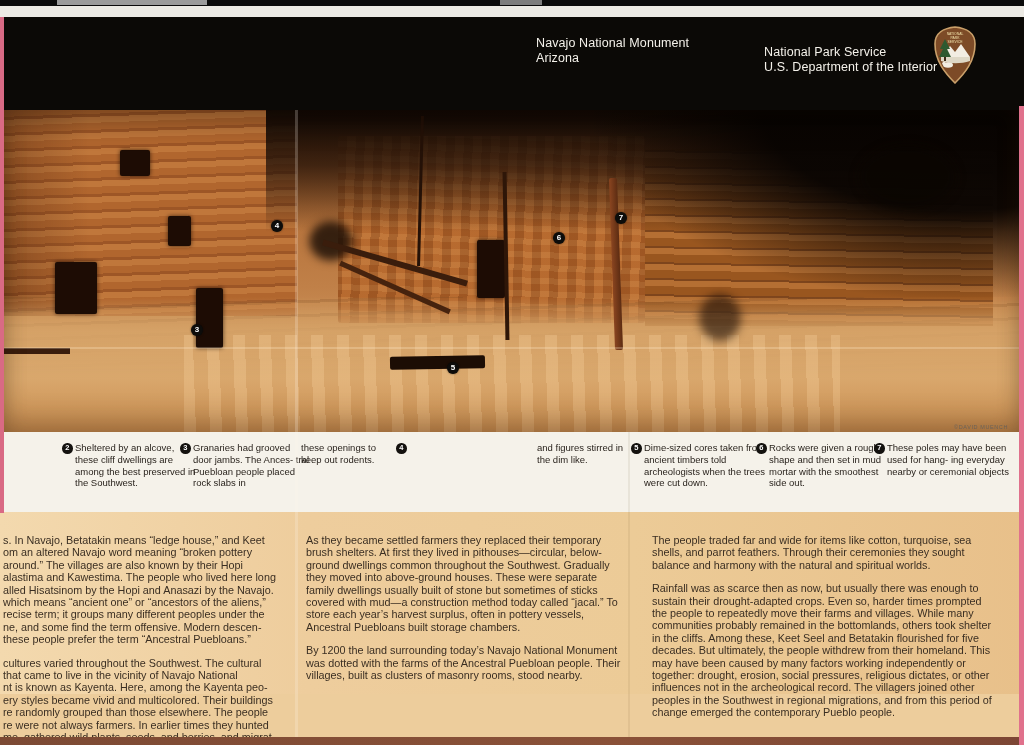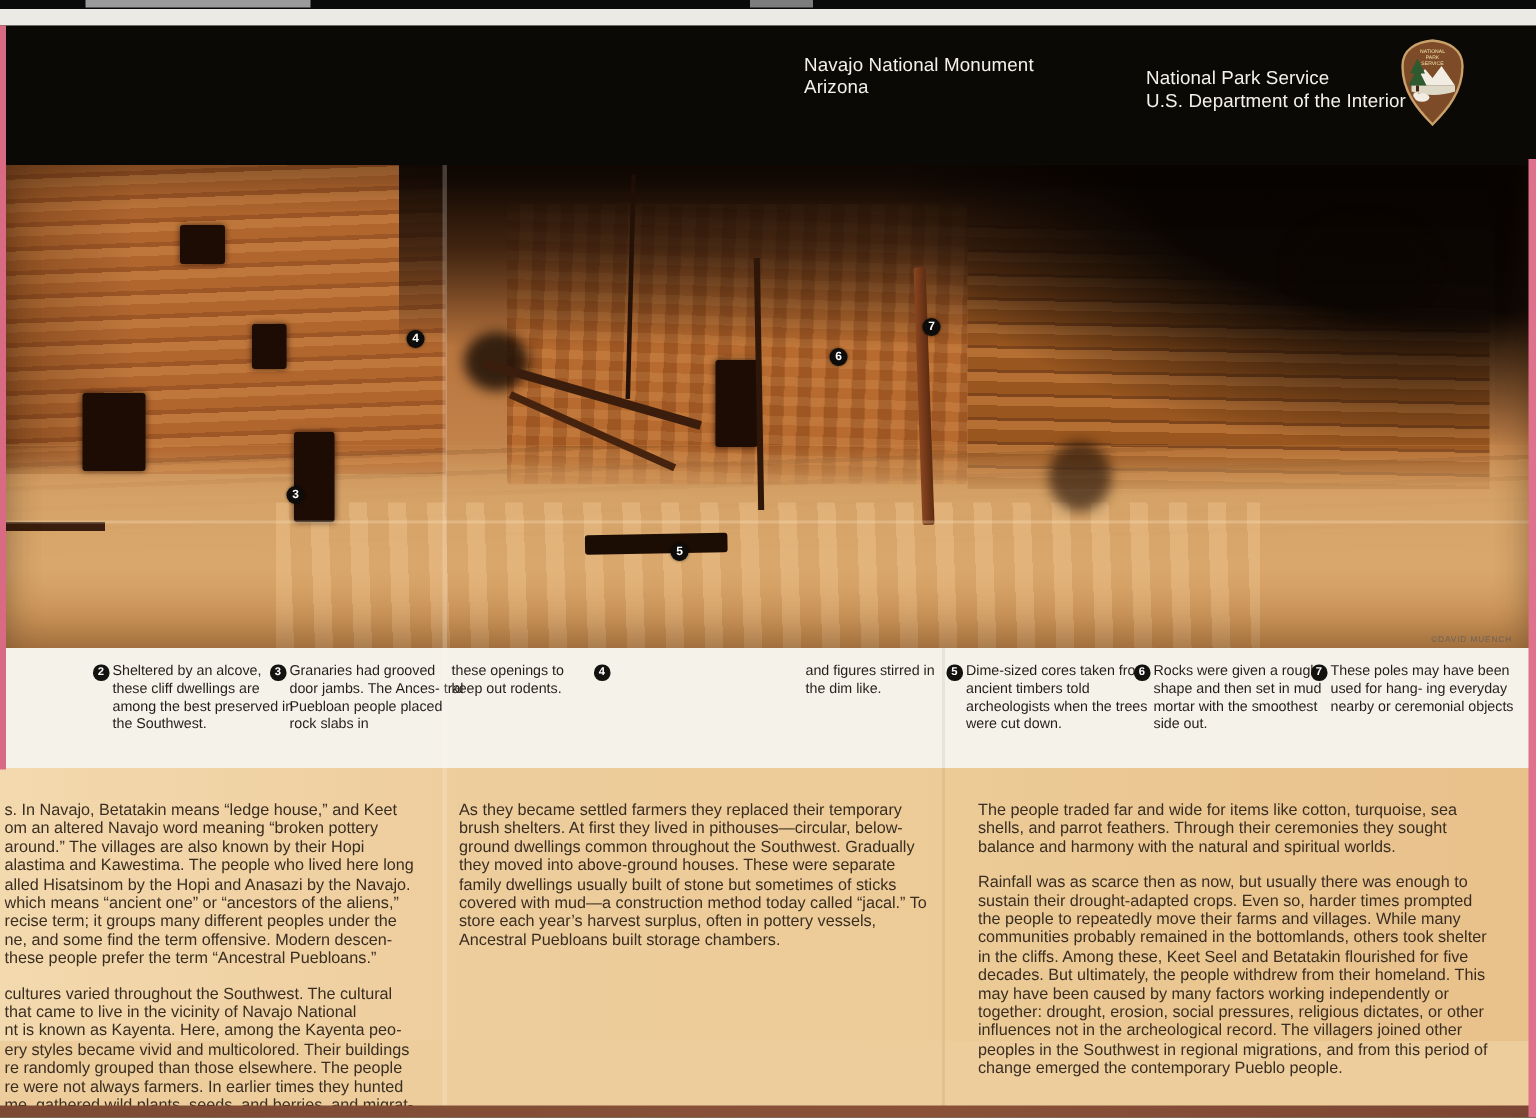--- a/index.html
+++ b/index.html
@@ -198,20 +198,21 @@
       <p class="pre">cultures varied throughout the Southwest. The cultural
 that came to live in the vicinity of Navajo National
 nt is known as Kayenta. Here, among the Kayenta peo-
 ery styles became vivid and multicolored. Their buildings
 re randomly grouped than those elsewhere. The people
 re were not always farmers. In earlier times they hunted
 me, gathered wild plants, seeds, and berries, and migrat-</p>
     </div>
     <div class="bcol col2">
       <p>As they became settled farmers they replaced their temporary brush shelters. At first they lived in pithouses—circular, below-ground dwellings common throughout the Southwest. Gradually they moved into above-ground houses. These were separate family dwellings usually built of stone but sometimes of sticks covered with mud—a construction method today called “jacal.” To store each year’s harvest surplus, often in pottery vessels, Ancestral Puebloans built storage chambers.</p>
+      <p>By 1200 the land surrounding today’s Navajo National Monument was dotted with the farms of the Ancestral Puebloan people. Their villages, built as clusters of masonry rooms, stood nearby.</p>
     </div>
     <div class="bcol col3">
       <p>The people traded far and wide for items like cotton, turquoise, sea shells, and parrot feathers. Through their ceremonies they sought balance and harmony with the natural and spiritual worlds.</p>
       <p>Rainfall was as scarce then as now, but usually there was enough to sustain their drought-adapted crops. Even so, harder times prompted the people to repeatedly move their farms and villages. While many communities probably remained in the bottomlands, others took shelter in the cliffs. Among these, Keet Seel and Betatakin flourished for five decades. But ultimately, the people withdrew from their homeland. This may have been caused by many factors working independently or together: drought, erosion, social pressures, religious dictates, or other influences not in the archeological record. The villagers joined other peoples in the Southwest in regional migrations, and from this period of change emerged the contemporary Pueblo people.</p>
     </div>
   </div>
 
   <div class="crease-v1"></div>
   <div class="crease-v2"></div>
 

